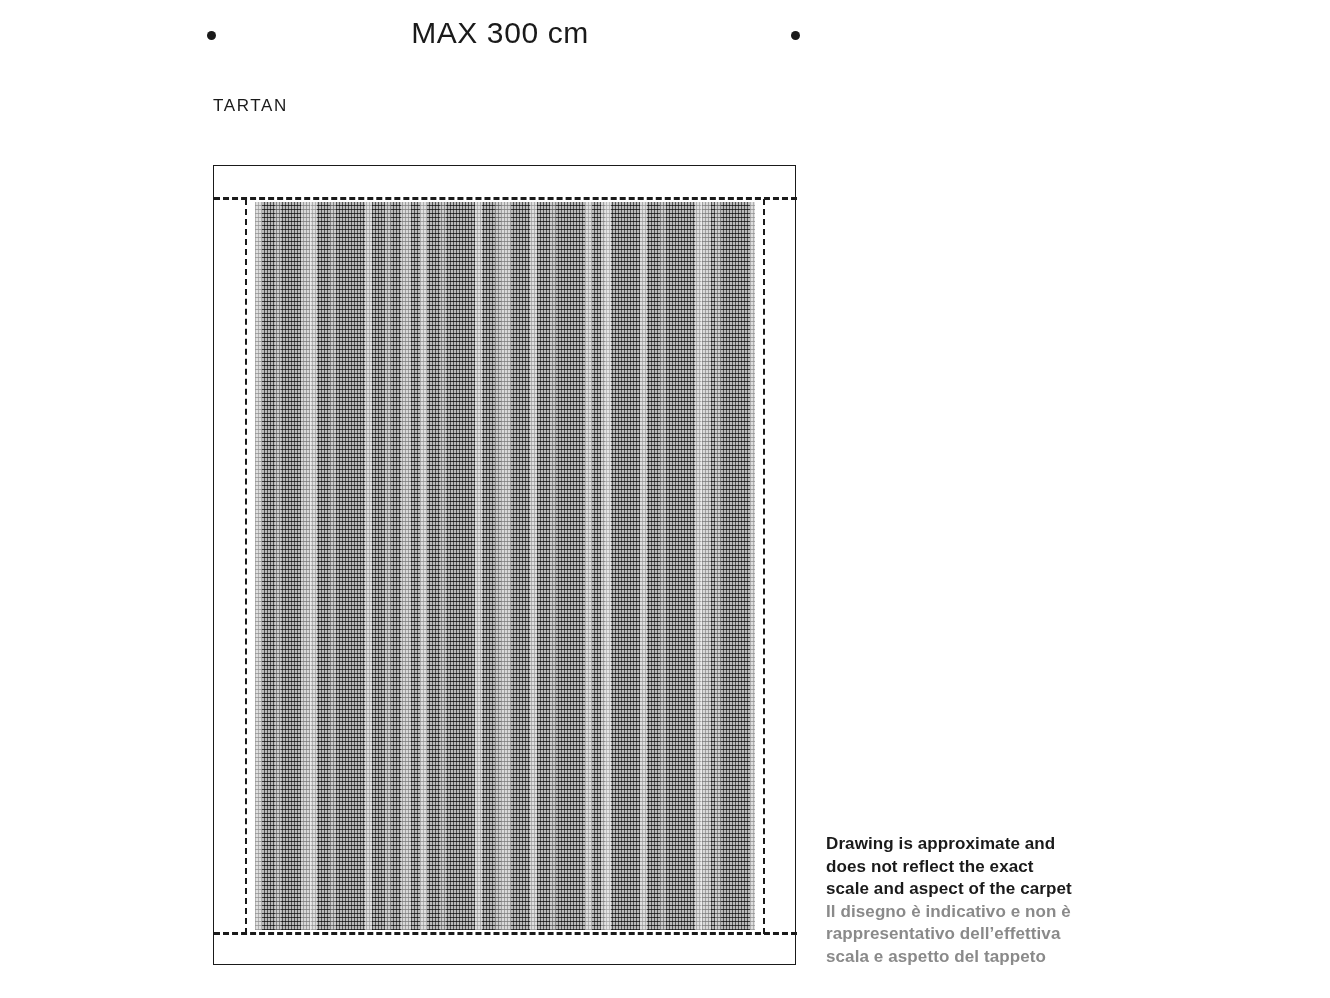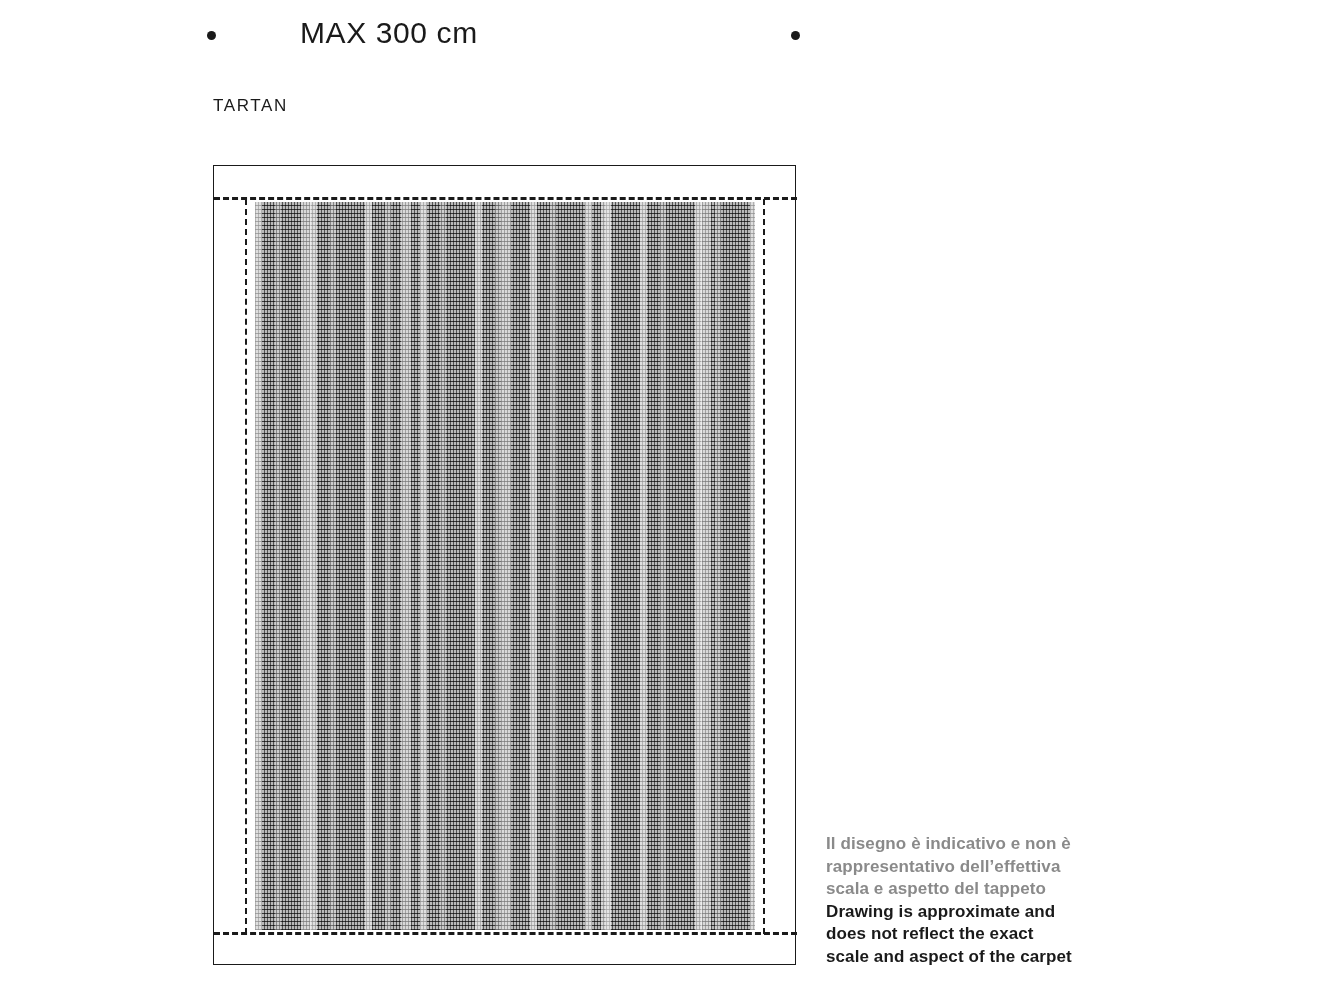--- a/index.html
+++ b/index.html
@@ -33,20 +33,21 @@
     top: 31px;
   }
   #dim-dot-left  { left: 207px; }
   #dim-dot-right { left: 791px; }
 
   #dim-label {
     position: absolute;
     left: 300px;
     top: 16px;
     width: 400px;
+    text-align: center;
     font-size: 30px;
     letter-spacing: 0.6px;
     color: #1a1a1a;
     white-space: nowrap;
   }
 
   
   #pattern-name {
     position: absolute;
     left: 213px;
@@ -177,19 +178,19 @@
 <div id="carpet">
   <div class="fringe-line" id="fringe-top"></div>
   <div class="fringe-line" id="fringe-bottom"></div>
   <div class="selvedge-line" id="selvedge-left"></div>
   <div class="selvedge-line" id="selvedge-right"></div>
   <div id="weave-field"></div>
   <div id="weave-stripes"></div>
 </div>
 
 <div id="disclaimer">
+  <div id="disclaimer-en">Drawing is approximate and
+does not reflect the exact
+scale and aspect of the carpet</div>
   <div id="disclaimer-it">Il disegno è indicativo e non è
 rappresentativo dell’effettiva
 scala e aspetto del tappeto</div>
-  <div id="disclaimer-en">Drawing is approximate and
-does not reflect the exact
-scale and aspect of the carpet</div>
 </div>
 
 </body></html>

